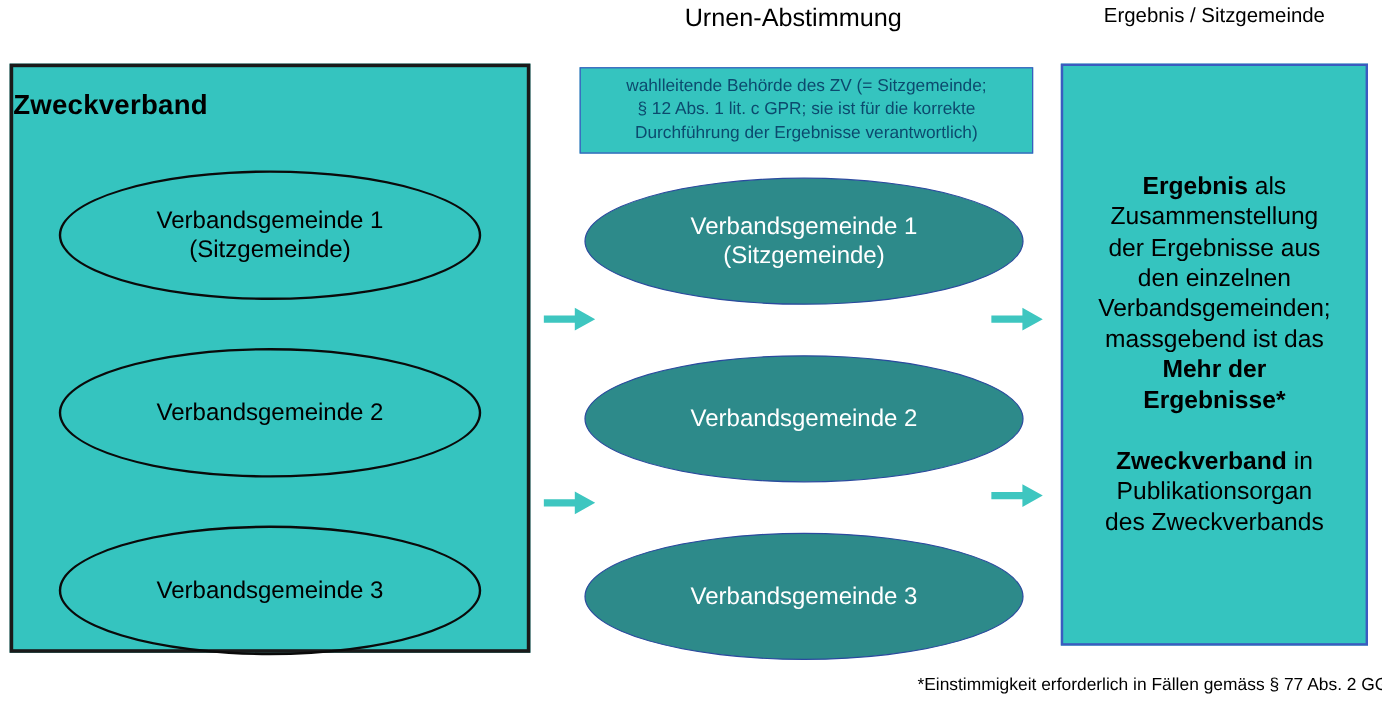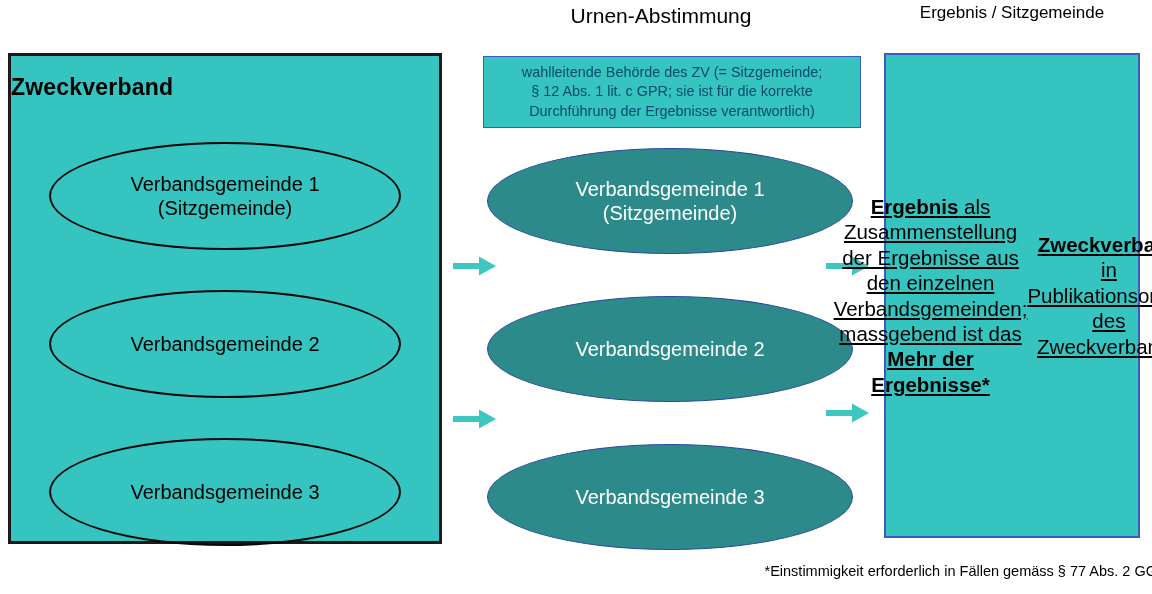--- a/index.html
+++ b/index.html
@@ -125,26 +125,25 @@
   .right-box {
     position: absolute;
     left: 884px;
     top: 53px;
     width: 256px;
     height: 485px;
     background: #35c4bf;
     border: 2.2px solid #3b5bc0;
     box-sizing: border-box;
     display: flex;
-    flex-direction: row;
+    flex-direction: column;
     align-items: center;
     justify-content: center;
     text-align: center;
     padding: 0 8px;
-    text-decoration: underline;
   }
   .right-para {
     font-size: 20.5px;
     line-height: 1.24;
     color: #000;
     white-space: pre-line;
   }
   .right-para b { font-weight: bold; }
   .right-gap { height: 26px; }
 

